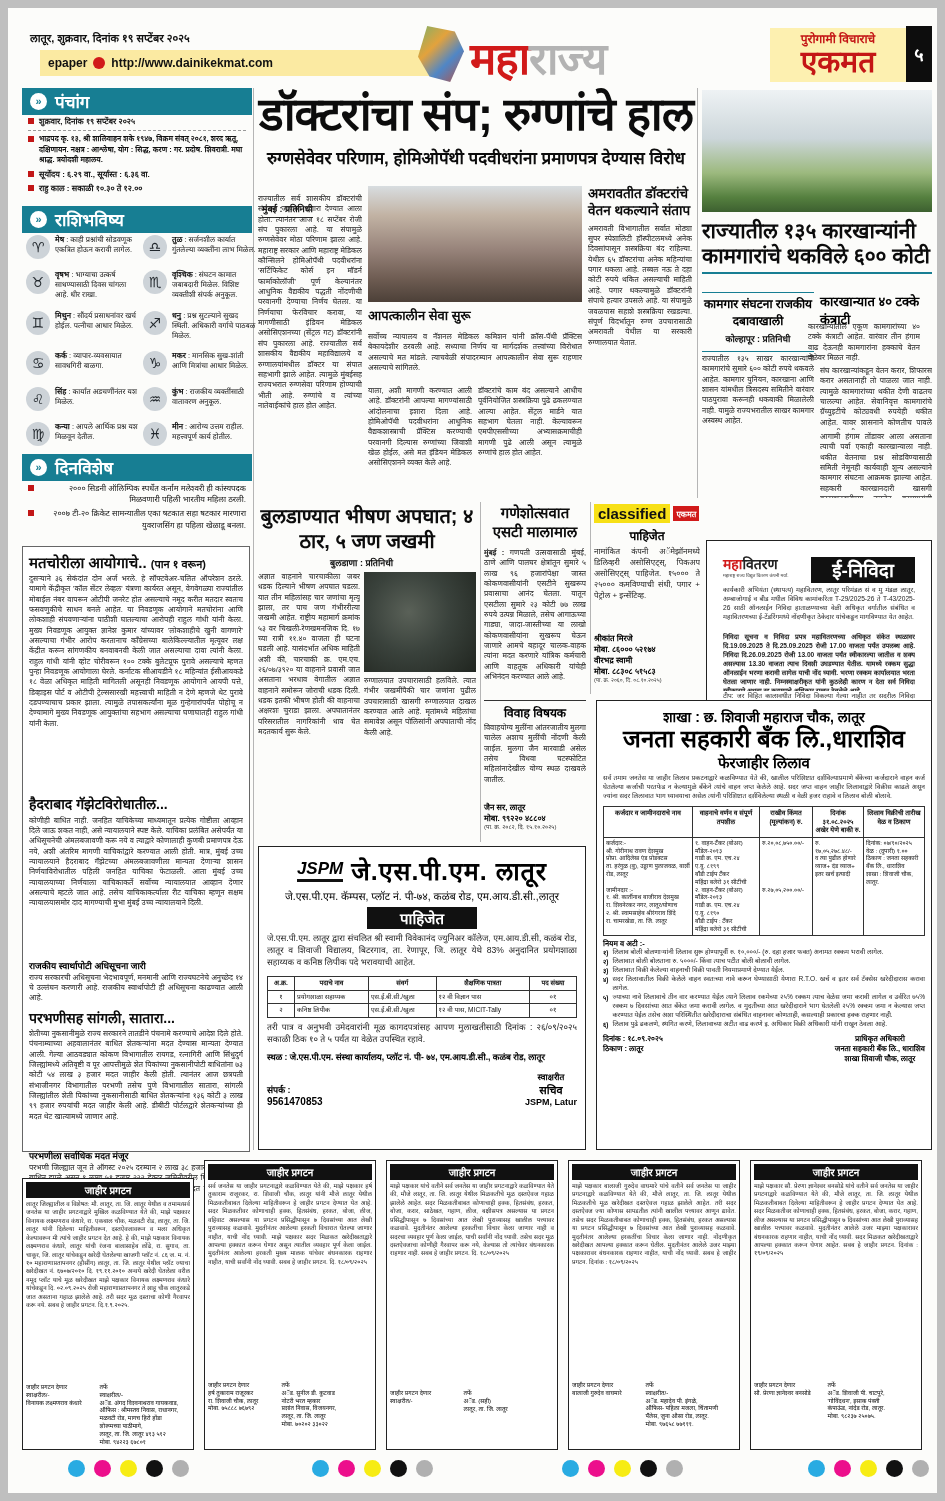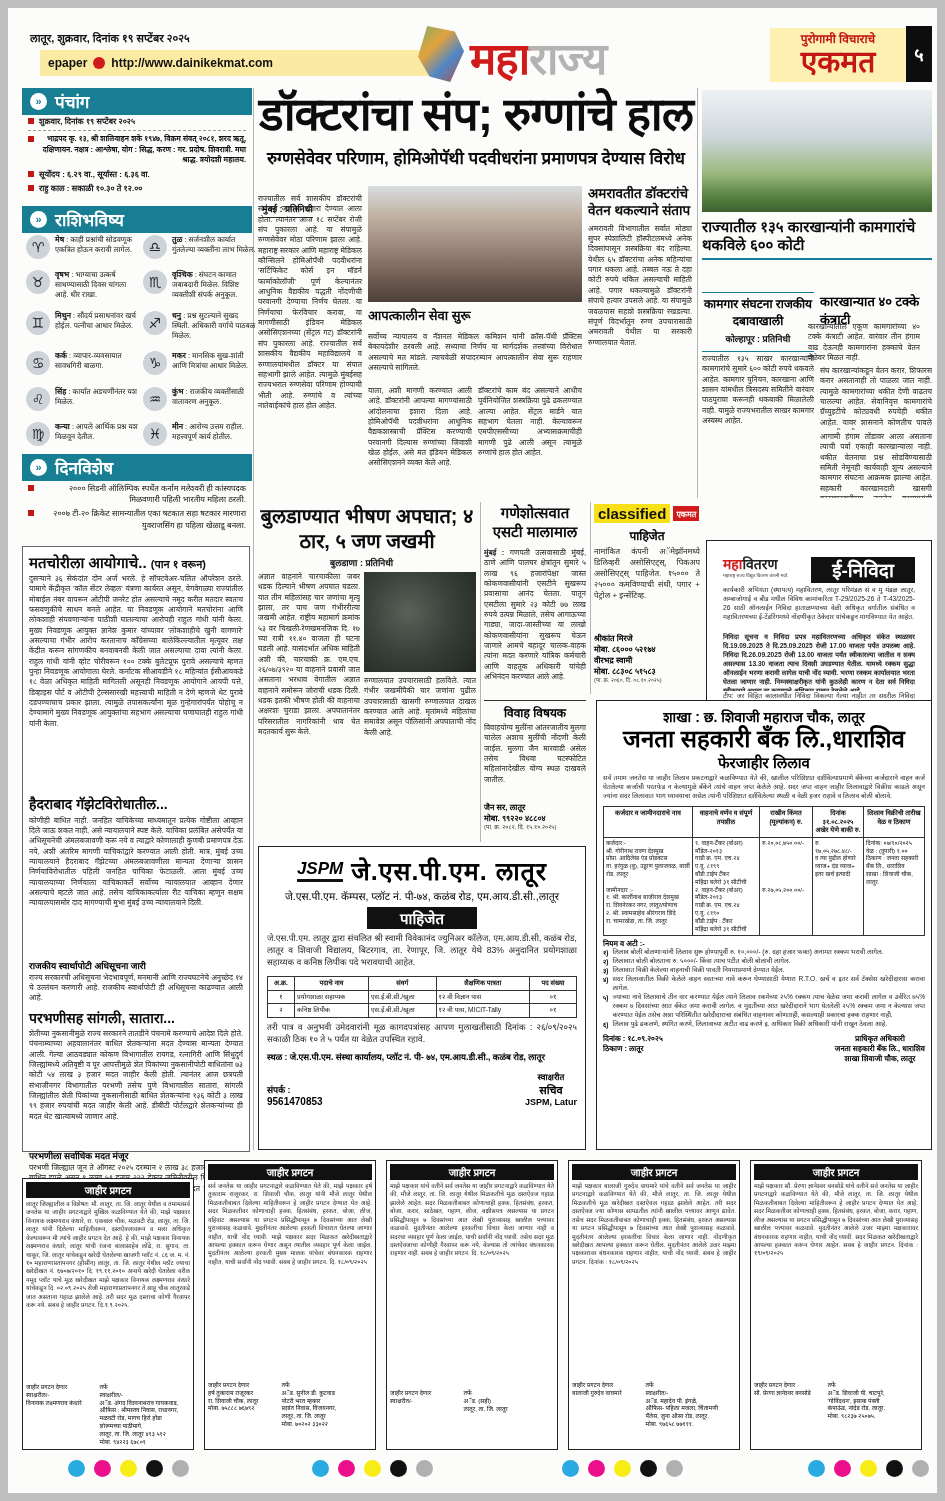--- a/index.html
+++ b/index.html
@@ -68,21 +68,21 @@
   <span>पंचांग</span>
 </div>
 <div class="abs" style="left:22px;top:113px;width:230px;height:90px;">
   <div class="brow">
       <span class="bullet"></span>
       <span class="btext">शुक्रवार, दिनांक १९ सप्टेंबर २०२५</span>
     </div>
   <div style="border-top:1px dashed #999;margin:2px 6px;"></div>
   <div class="brow">
       <span class="bullet"></span>
-      <span class="btext" style="font-weight:bold;font-size:7.6px;text-align:right;">भाद्रपद कृ. १३, श्री शालिवाहन शके १९४७, विक्रम संवत् २०८१, शरद ऋतू, दक्षिणायन. नक्षत्र : आश्लेषा, योग : सिद्ध, करण : गर. प्रदोष. शिवरात्री. मघा श्राद्ध. त्रयोदशी महालय.</span>
+      <span class="btext" style="font-weight:bold;font-size:7.6px;">भाद्रपद कृ. १३, श्री शालिवाहन शके १९४७, विक्रम संवत् २०८१, शरद ऋतू, दक्षिणायन. नक्षत्र : आश्लेषा, योग : सिद्ध, करण : गर. प्रदोष. शिवरात्री. मघा श्राद्ध. त्रयोदशी महालय.</span>
     </div>
   <div class="brow">
       <span class="bullet"></span>
       <span class="btext">सूर्योदय : ६.२९ वा., सूर्यास्त : ६.३६ वा.</span>
     </div>
   <div class="brow">
       <span class="bullet"></span>
       <span class="btext">राहु काल : सकाळी १०.३० ते १२.००</span>
     </div>
 </div>
@@ -183,21 +183,21 @@
   <div class="jt" style="height:52px;margin-top:8px;">सर्वोच्च न्यायालय व नॅशनल मेडिकल कमिशन यांनी क्रॉस-पॅथी प्रॅक्टिस बेकायदेशीर ठरवली आहे. सध्याचा निर्णय या मार्गदर्शक तत्त्वांच्या विरोधात असल्याचे मत मांडले. त्याचवेळी संपादरम्यान आपत्कालीन सेवा सुरू राहणार असल्याचे सांगितले.</div>
 </div>
 <div class="abs jt" style="left:368px;top:386px;width:104px;height:112px;">याला, अशी मागणी करण्यात आली आहे. डॉक्टरांनी आपल्या मागण्यांसाठी आंदोलनाचा इशारा दिला आहे. होमिओपॅथी पदवीधरांना आधुनिक वैद्यकशास्त्राची प्रॅक्टिस करण्याची परवानगी दिल्यास रुग्णांच्या जिवाशी खेळ होईल, असे मत इंडियन मेडिकल असोसिएशनने व्यक्त केले आहे.</div>
 <div class="abs jt" style="left:478px;top:386px;width:104px;height:112px;">डॉक्टरांचे काम बंद असल्याने आधीच पूर्वनियोजित शस्त्रक्रिया पुढे ढकलण्यात आल्या आहेत. सेंट्रल मार्डने यात सहभाग घेतला नाही. केल्यावरून एमपीएससीच्या अभ्यासक्रमाचीही मागणी पुढे आली असून त्यामुळे रुग्णांचे हाल होत आहेत.</div>
 <div class="abs" style="left:588px;top:186px;width:104px;height:314px;">
   <div style="font-size:13.5px;font-weight:bold;color:#0c0c0c;line-height:1.25;">अमरावतीत डॉक्टरांचे वेतन थकल्याने संताप</div>
   <div class="jt" style="height:252px;margin-top:4px;">अमरावती विभागातील सर्वात मोठ्या सुपर स्पेशालिटी हॉस्पीटलमध्ये अनेक दिवसांपासून शस्त्रक्रिया बंद राहिल्या. येथील ६५ डॉक्टरांचा अनेक महिन्यांचा पगार थकला आहे. तब्बल नऊ ते दहा कोटी रुपये थकित असल्याची माहिती आहे. पगार थकल्यामुळे डॉक्टरांनी संपाचे हत्यार उपसले आहे. या संपामुळे जवळपास सहाशे शस्त्रक्रिया रखडल्या. संपूर्ण विदर्भातून रुग्ण उपचारासाठी अमरावती येथील या सरकारी रुग्णालयात येतात.</div>
 </div>
 
 <div class="abs photo2" style="left:702px;top:90px;width:230px;height:122px;"></div>
-<div class="abs headline-l" style="left:702px;top:218px;width:230px;font-size:15px;border-bottom:2px solid #177e93;padding-bottom:4px;">राज्यातील १३५ कारखान्यांनी कामगारांचे थकविले ६०० कोटी</div>
+<div class="abs headline-l" style="left:702px;top:218px;width:230px;font-size:21px;border-bottom:2px solid #177e93;padding-bottom:4px;">राज्यातील १३५ कारखान्यांनी कामगारांचे थकविले ६०० कोटी</div>
 <div class="abs" style="left:702px;top:292px;width:112px;height:56px;border-top:1.5px solid #177e93;border-bottom:1.5px solid #177e93;text-align:center;padding-top:2px;">
   <div style="font-size:12px;font-weight:bold;">कामगार संघटना राजकीय दबावाखाली</div>
   <div class="byline" style="margin-top:3px;">कोल्हापूर : प्रतिनिधी</div>
 </div>
 <div class="abs" style="left:820px;top:292px;width:112px;height:56px;">
   <div style="font-size:13px;font-weight:bold;">कारखान्यात ४० टक्के कंत्राटी</div>
 </div>
 <div class="abs jt" style="left:808px;top:322px;width:112px;height:40px;">कारखान्यातील एकूण कामगारांच्या ४० टक्के कंत्राटी आहेत. वारंवार तीन हंगाम वाढ देऊनही कामगारांना हक्काचे वेतन वेळेवर मिळत नाही.</div>
 <div class="abs jt" style="left:702px;top:354px;width:112px;height:144px;">राज्यातील १३५ साखर कारखान्यांनी कामगारांचे सुमारे ६०० कोटी रुपये थकवले आहेत. कामगार युनियन, कारखाना आणि शासन यांमधील त्रिसदस्य समितीने वारंवार पाठपुरावा करूनही थकबाकी मिळालेली नाही. यामुळे राज्यभरातील साखर कामगार अस्वस्थ आहेत.</div>
 <div class="abs jt" style="left:820px;top:366px;width:112px;height:64px;">संघ कारखान्यांकडून वेतन करार, शिफारस करार असतानाही तो पाळला जात नाही. त्यामुळे कामगारांच्या थकीत देणी वाढतच चालल्या आहेत. सेवानिवृत्त कामगारांचे ग्रॅच्युइटीचे कोट्यवधी रुपयेही थकीत आहेत. यावर शासनाने कोणतीच पावले उचलली नाहीत.</div>

